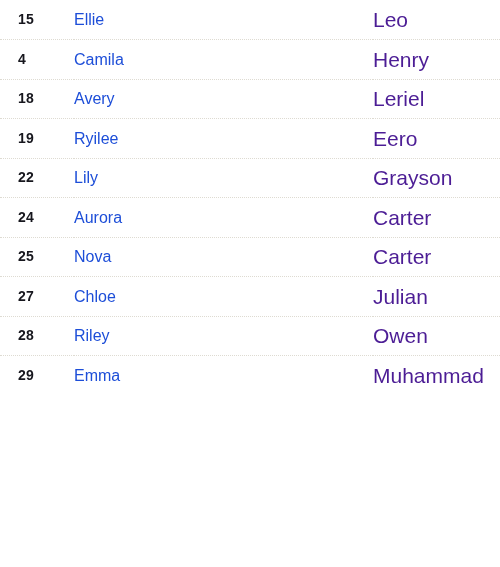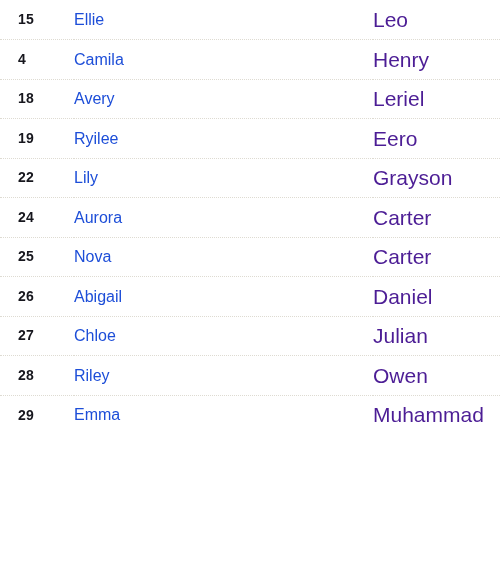--- a/index.html
+++ b/index.html
@@ -116,25 +116,20 @@
       <td class="col-female">Aurora</td>
       <td class="col-male">Carter</td>
     </tr>
 
     <tr>
       <td class="col-rank">25</td>
       <td class="col-female">Nova</td>
       <td class="col-male">Carter</td>
     </tr>
 
-    <tr>
-      <td class="col-rank">26</td>
-      <td class="col-female">Abigail</td>
-      <td class="col-male">Daniel</td>
-    </tr>
 
     <tr>
       <td class="col-rank">27</td>
       <td class="col-female">Chloe</td>
       <td class="col-male">Julian</td>
     </tr>
 
     <tr>
       <td class="col-rank">28</td>
       <td class="col-female">Riley</td>

